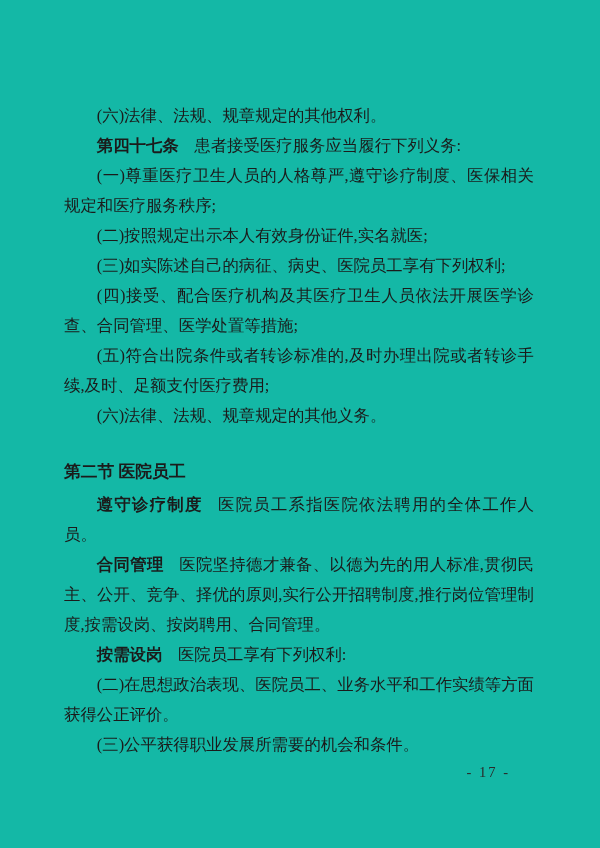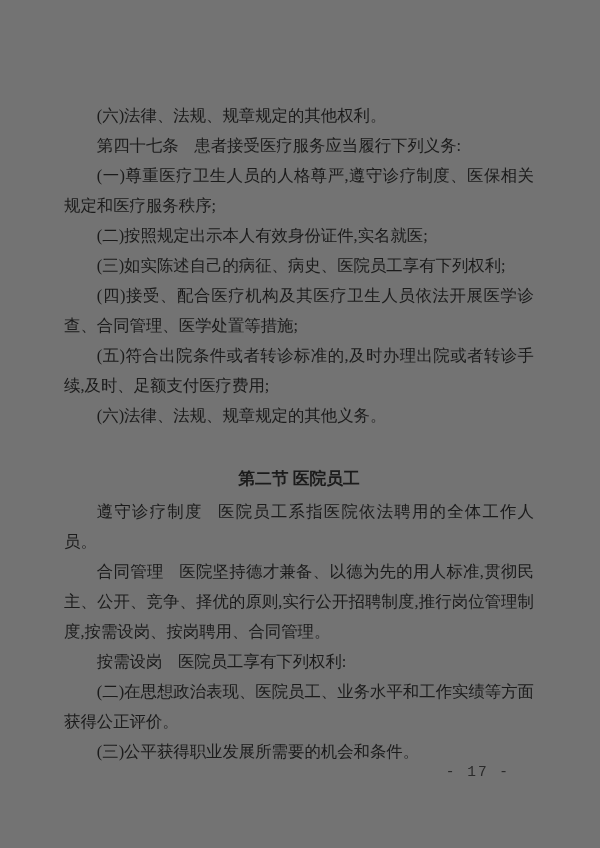--- a/index.html
+++ b/index.html
@@ -13,60 +13,60 @@
     position: relative;
     overflow: hidden;
     font-family: "Liberation Serif", "DejaVu Serif", serif;
     color: #1b1b1b;
   }
   .page {
     position: absolute;
     top: 0; left: 0;
     width: 600px;
     height: 848px;
-    background: #737373;
+    background: #14b8a6;
   }
   .doc-body {
     position: absolute;
     top: 101px;
     left: 64px;
     width: 470px;
     font-size: 16.4px;
     line-height: 30px;
     letter-spacing: 0;
   }
   .doc-body p {
     margin: 0;
     padding: 0;
     text-indent: 2em;
     text-align: justify;
     text-justify: inter-ideograph;
   }
   .doc-body p.section {
     text-indent: 0;
-    text-align: center;
+    text-align: left;
     font-weight: bold;
     font-size: 16.8px;
-    margin-top: 33px;
+    margin-top: 26px;
     margin-bottom: 3px;
   }
   .doc-body .lead {
-    font-weight: normal;
+    font-weight: bold;
     margin-right: 0.95em;
   }
   .pagenum {
     position: absolute;
     top: 764px;
     left: 0;
     width: 510px;
     text-align: right;
     font-size: 14.5px;
     letter-spacing: 2px;
     color: #2a2a2a;
-    font-family: Liberation Mono, monospace;
+    font-family: Liberation Serif, serif;
   }
 </style>
 </head>
 <body>
 
 <div class="page">
   <div class="doc-body" id="doc-body">
       <p class="indent">(六)法律、法规、规章规定的其他权利。</p>
       <p class="indent"><span class="lead">第四十七条</span>患者接受医疗服务应当履行下列义务:</p>
       <p class="indent">(一)尊重医疗卫生人员的人格尊严,遵守诊疗制度、医保相关规定和医疗服务秩序;</p>

